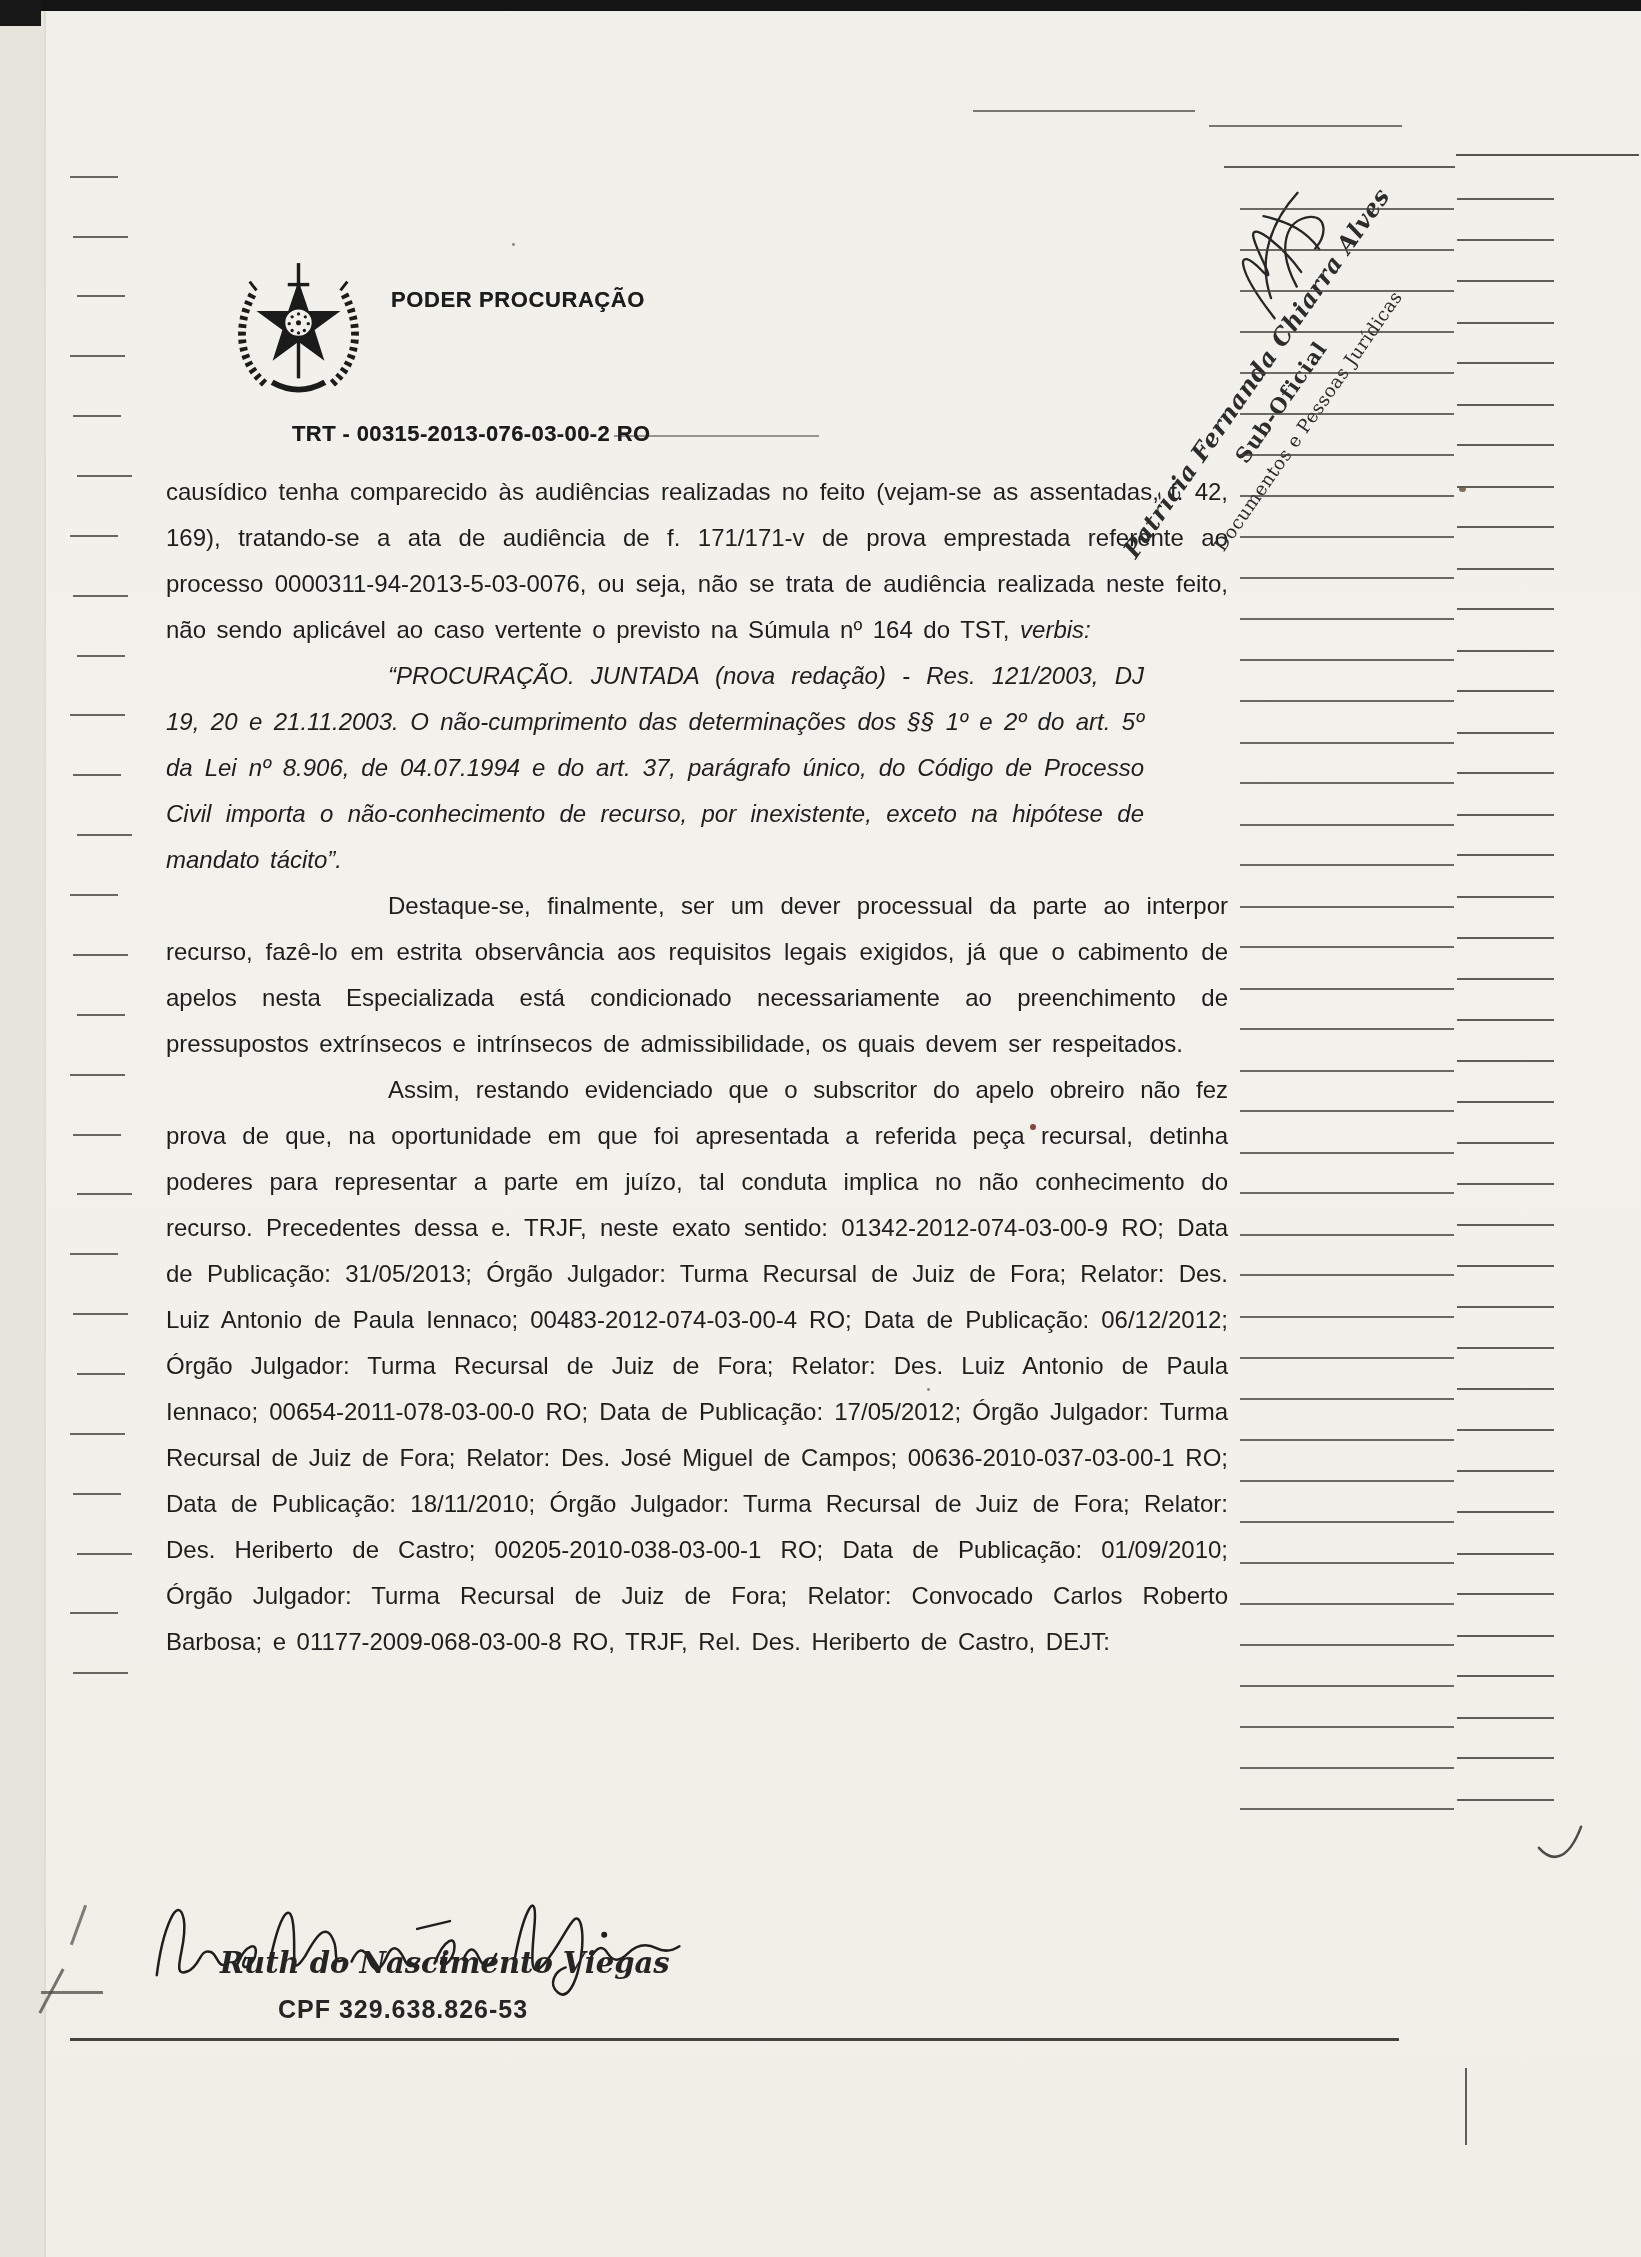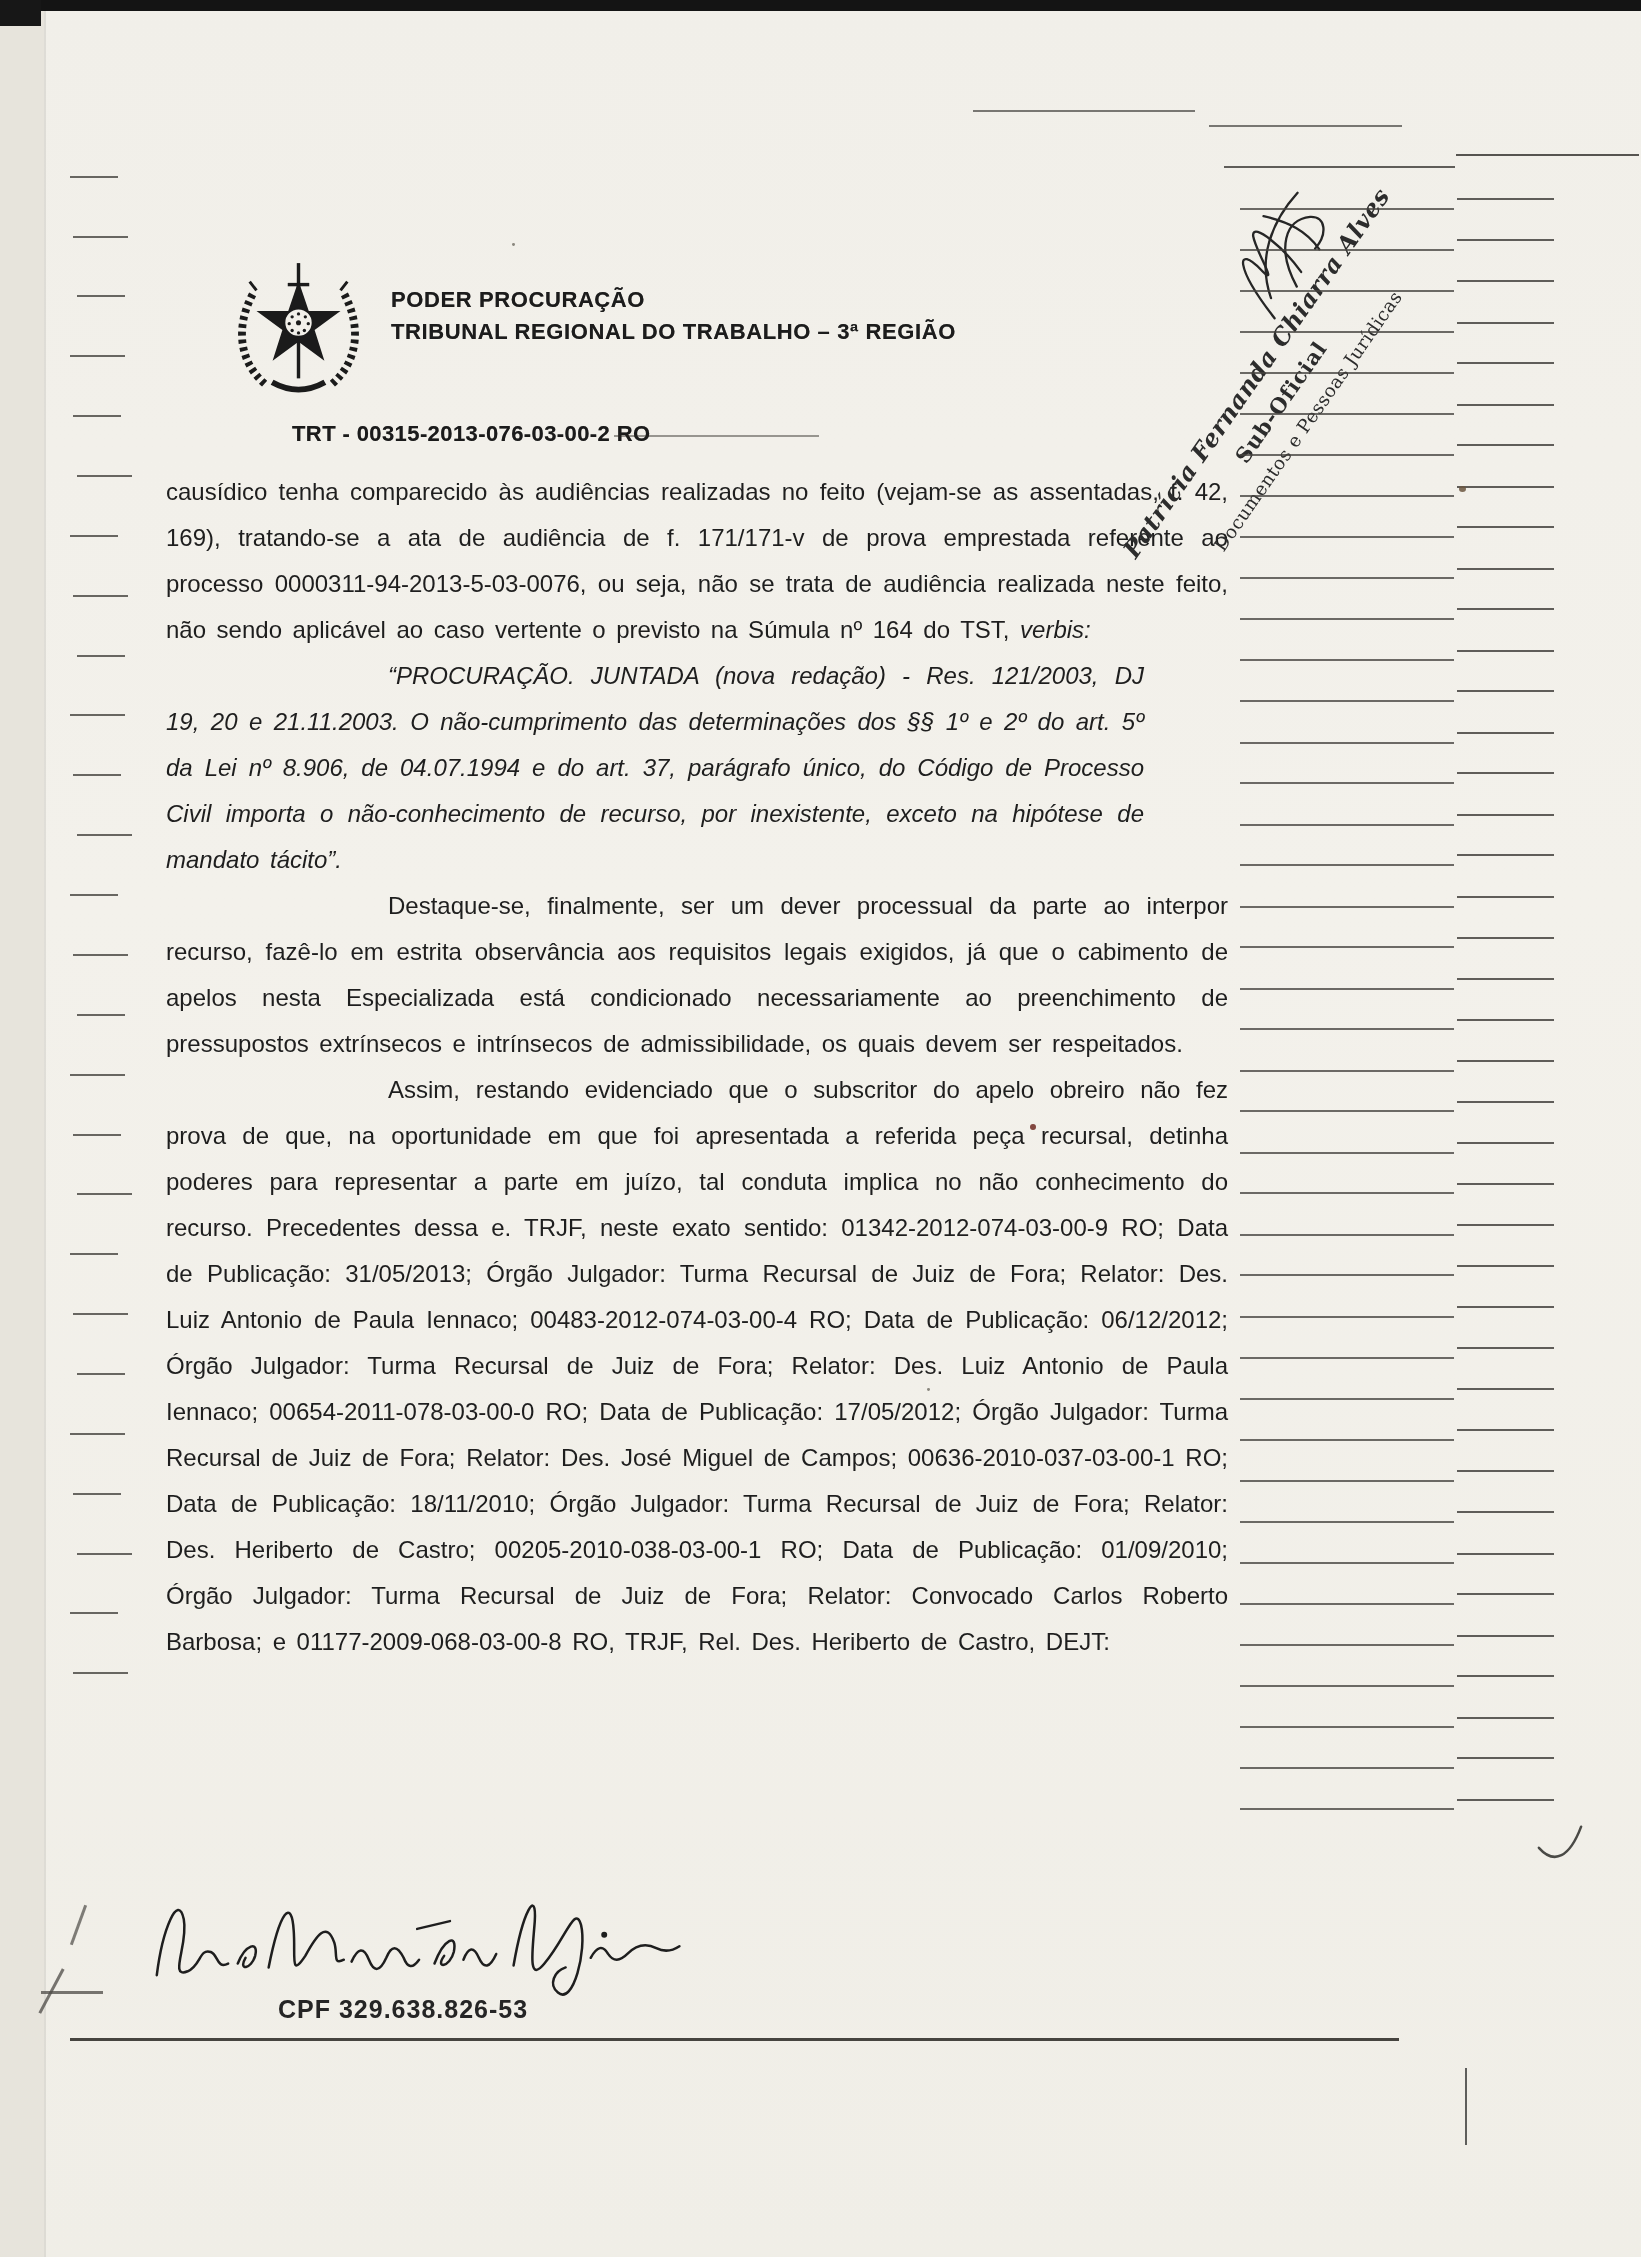--- a/index.html
+++ b/index.html
@@ -85,21 +85,20 @@
         <circle cx="71" cy="75" r="1.7"></circle>
           <circle cx="65" cy="77.5" r="1.7"></circle>
           <circle cx="58.5" cy="75" r="1.7"></circle>
         <circle cx="55.5" cy="68" r="1.7"></circle>
           <circle cx="58.5" cy="61" r="1.7"></circle>
           <circle cx="65" cy="67" r="2.6"></circle>
       </g>
     </svg>
     <div class="header-text">
       <div class="header-line">PODER PROCURAÇÃO</div>
-      <div class="header-line">TRIBUNAL REGIONAL DO TRABALHO – 3ª REGIÃO</div>
     </div>
   </div>
 
   <div class="case-number">TRT - 00315-2013-076-03-00-2 RO</div>
   <div class="case-rule"></div>
 
   <div class="body-text" id="bodyText">
       <p class="para plain"><span>causídico tenha comparecido às audiências realizadas no feito (vejam-se as assentadas, f. 42, 169), tratando-se a ata de audiência de f. 171/171-v de prova emprestada referente ao processo 0000311-94-2013-5-03-0076, ou seja, não se trata de audiência realizada neste feito, não sendo aplicável ao caso vertente o previsto na Súmula nº 164 do TST, </span><span class="it">verbis:</span></p>
       <p class="para quote"><span class="it">“PROCURAÇÃO. JUNTADA (nova redação) - Res. 121/2003, DJ 19, 20 e 21.11.2003. O não-cumprimento das determinações dos §§ 1º e 2º do art. 5º da Lei nº 8.906, de 04.07.1994 e do art. 37, parágrafo único, do Código de Processo Civil importa o não-conhecimento de recurso, por inexistente, exceto na hipótese de mandato tácito”.</span></p>
       <p class="para indent"><span>Destaque-se, finalmente, ser um dever processual da parte ao interpor recurso, fazê-lo em estrita observância aos requisitos legais exigidos, já que o cabimento de apelos nesta Especializada está condicionado necessariamente ao preenchimento de pressupostos extrínsecos e intrínsecos de admissibilidade, os quais devem ser respeitados.</span></p>
@@ -127,20 +126,21 @@
       <path d="M128,100 C140,40 152,28 154,62 C156,88 150,112 166,88 C178,66 188,52 196,74 C200,86 194,98 206,92"></path>
       <path d="M214,94 q10,-22 18,-2 q8,20 18,-2 q8,-20 18,0 q6,16 16,2"></path>
       <path d="M282,60 L316,52"></path>
       <path d="M300,96 C310,70 324,64 320,84 C316,100 300,102 310,88"></path>
       <path d="M330,92 q8,-20 16,-2 q8,18 18,-4"></path>
       <path d="M382,98 C392,40 406,18 404,52 C402,80 396,118 414,96 C436,70 446,34 452,56 C458,82 444,140 428,126 C418,118 424,104 436,100"></path>
       <path d="M462,90 q10,-18 18,-4 q8,12 20,0 q14,-14 30,-6 q12,6 24,-2"></path>
       <circle cx="476" cy="66" r="1.8" fill="#1e1e1e"></circle>
     </g>
   </svg>
+  <div class="sig-name">Ruth do Nascimento Viegas</div>
   <div class="sig-cpf">CPF 329.638.826-53</div>
 
   <div id="artifacts">
       <div class="art" style="left: 70px; top: 176px; width: 48px; height: 1.9px; opacity: 0.8;"></div>
       <div class="art" style="left: 73px; top: 236px; width: 55px; height: 1.9px; opacity: 0.8;"></div>
       <div class="art" style="left: 77px; top: 295px; width: 48px; height: 1.9px; opacity: 0.8;"></div>
       <div class="art" style="left: 70px; top: 355px; width: 55px; height: 1.9px; opacity: 0.8;"></div>
       <div class="art" style="left: 73px; top: 415px; width: 48px; height: 1.9px; opacity: 0.8;"></div>
       <div class="art" style="left: 77px; top: 475px; width: 55px; height: 1.9px; opacity: 0.8;"></div>
       <div class="art" style="left: 70px; top: 535px; width: 48px; height: 1.9px; opacity: 0.8;"></div>

